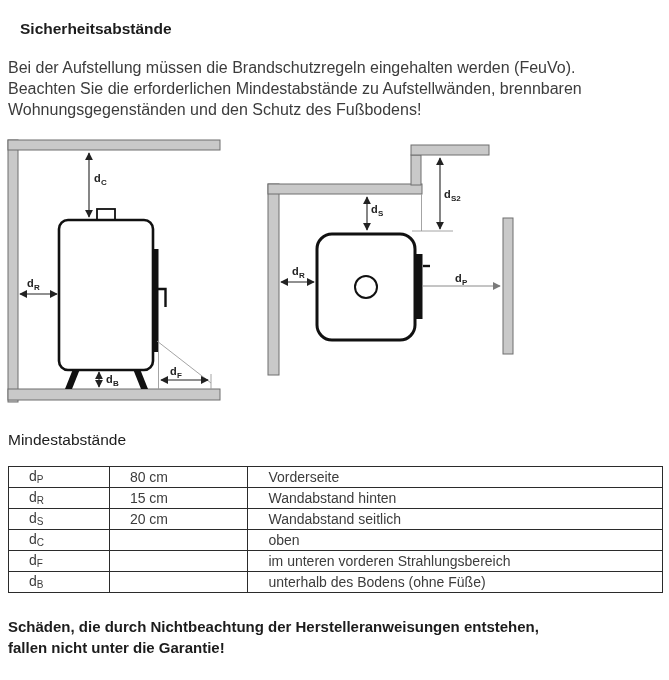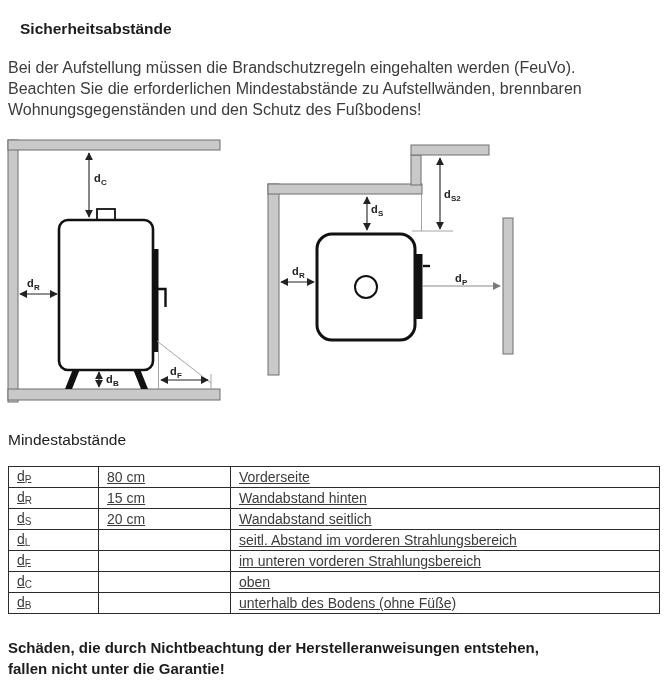--- a/index.html
+++ b/index.html
@@ -8,21 +8,21 @@
     padding:8px 6px 0 8px;overflow:hidden;
     font-family:"Liberation Sans",sans-serif;color:#3a3a3a;
   }
   .doc-title{font-size:15.5px;font-weight:bold;color:#1c1c1c;margin:12px;line-height:17px;}
   .intro{margin:20px 0 0 0;font-size:16px;line-height:21px;color:#3c3c3c;}
   svg.diagrams{display:block;margin:10px 0 0 -8px;}
   .section-title{font-size:15.5px;font-weight:normal;color:#1c1c1c;margin:16px 0 0 0;line-height:17px;}
   table.distances{border-collapse:collapse;margin-top:18px;table-layout:fixed;}
   table.distances td{
     border:1.5px solid #2b2b2b;font-size:14px;color:#3c3c3c;
-    padding:0 8px;height:19px;line-height:19px;white-space:nowrap;overflow:hidden;text-decoration:underline;
+    padding:0 20px;height:19px;line-height:19px;white-space:nowrap;overflow:hidden;
   }
   td.c-sym{width:73px;}
   td.c-val{width:115px;}
   td.c-desc{width:412px;border-radius:8px;}
   .tsub{font-size:10px;position:relative;top:2px;}
   .warning{font-size:15px;font-weight:bold;color:#1c1c1c;line-height:21px;margin:23px 0 0 0;}
   
   .wall{stroke:#6e6e6e;stroke-width:1;}
   .stove{fill:#ffffff;stroke:#111111;}
   .blk{fill:#111111;stroke:none;}
@@ -150,33 +150,28 @@
       <td class="c-sym"><span>d</span><span class="tsub">R</span></td>
       <td class="c-val">15 cm</td>
       <td class="c-desc">Wandabstand hinten</td>
     </tr>
     <tr>
       <td class="c-sym"><span>d</span><span class="tsub">S</span></td>
       <td class="c-val">20 cm</td>
       <td class="c-desc">Wandabstand seitlich</td>
     </tr>
     <tr>
-      <td class="c-sym"><span>d</span><span class="tsub">L</span></td>
+      <td class="c-sym"><span>d</span><span class="tsub">C</span></td>
       <td class="c-val"></td>
-      <td class="c-desc">seitl. Abstand im vorderen Strahlungsbereich</td>
+      <td class="c-desc">oben</td>
     </tr>
     <tr>
       <td class="c-sym"><span>d</span><span class="tsub">F</span></td>
       <td class="c-val"></td>
       <td class="c-desc">im unteren vorderen Strahlungsbereich</td>
-    </tr>
-    <tr>
-      <td class="c-sym"><span>d</span><span class="tsub">C</span></td>
-      <td class="c-val"></td>
-      <td class="c-desc">oben</td>
     </tr>
     <tr>
       <td class="c-sym"><span>d</span><span class="tsub">B</span></td>
       <td class="c-val"></td>
       <td class="c-desc">unterhalb des Bodens (ohne Füße)</td>
     </tr>
   </tbody>
 </table>
 
 <p class="warning">

